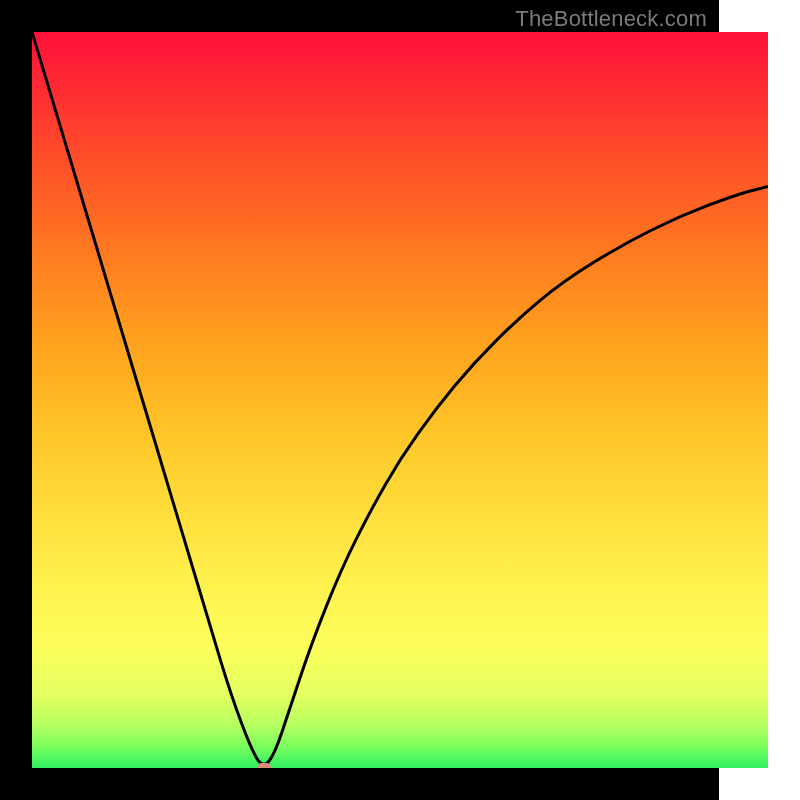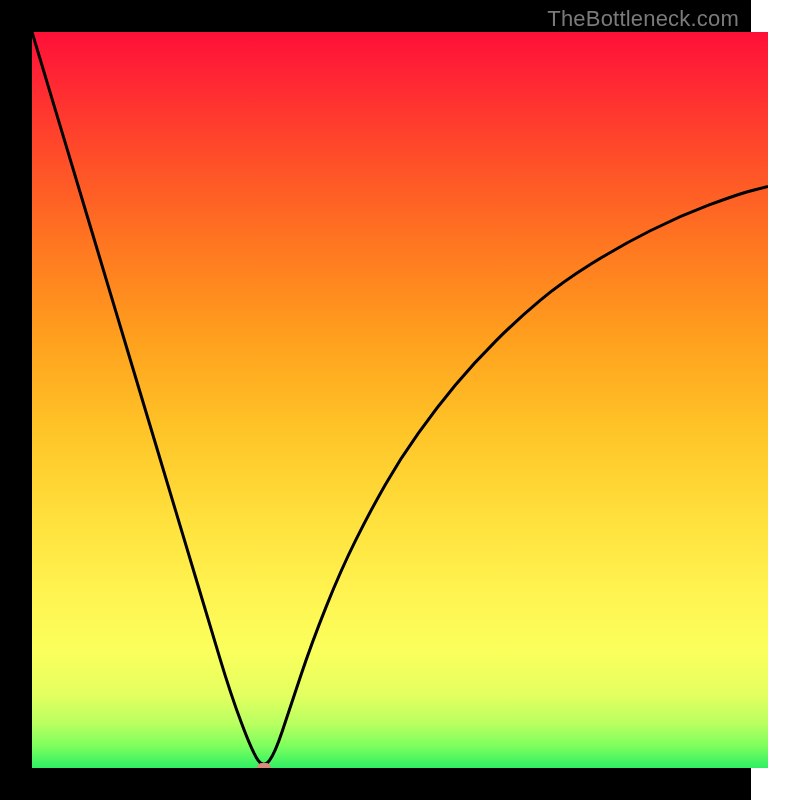--- a/index.html
+++ b/index.html
@@ -8,21 +8,20 @@
     width: 800px;
     height: 800px;
     overflow: hidden;
     font-family: Arial, Helvetica, sans-serif;
   }
   .container {
     position: relative;
     width: 719px;
     height: 800px;
     background: #000;
-    padding-left: 32px;
   }
   .plot-area {
     position: absolute;
     left: 32px;
     top: 32px;
     width: 736px;
     height: 736px;
     overflow: hidden;
   }
   .gradient-bg {

